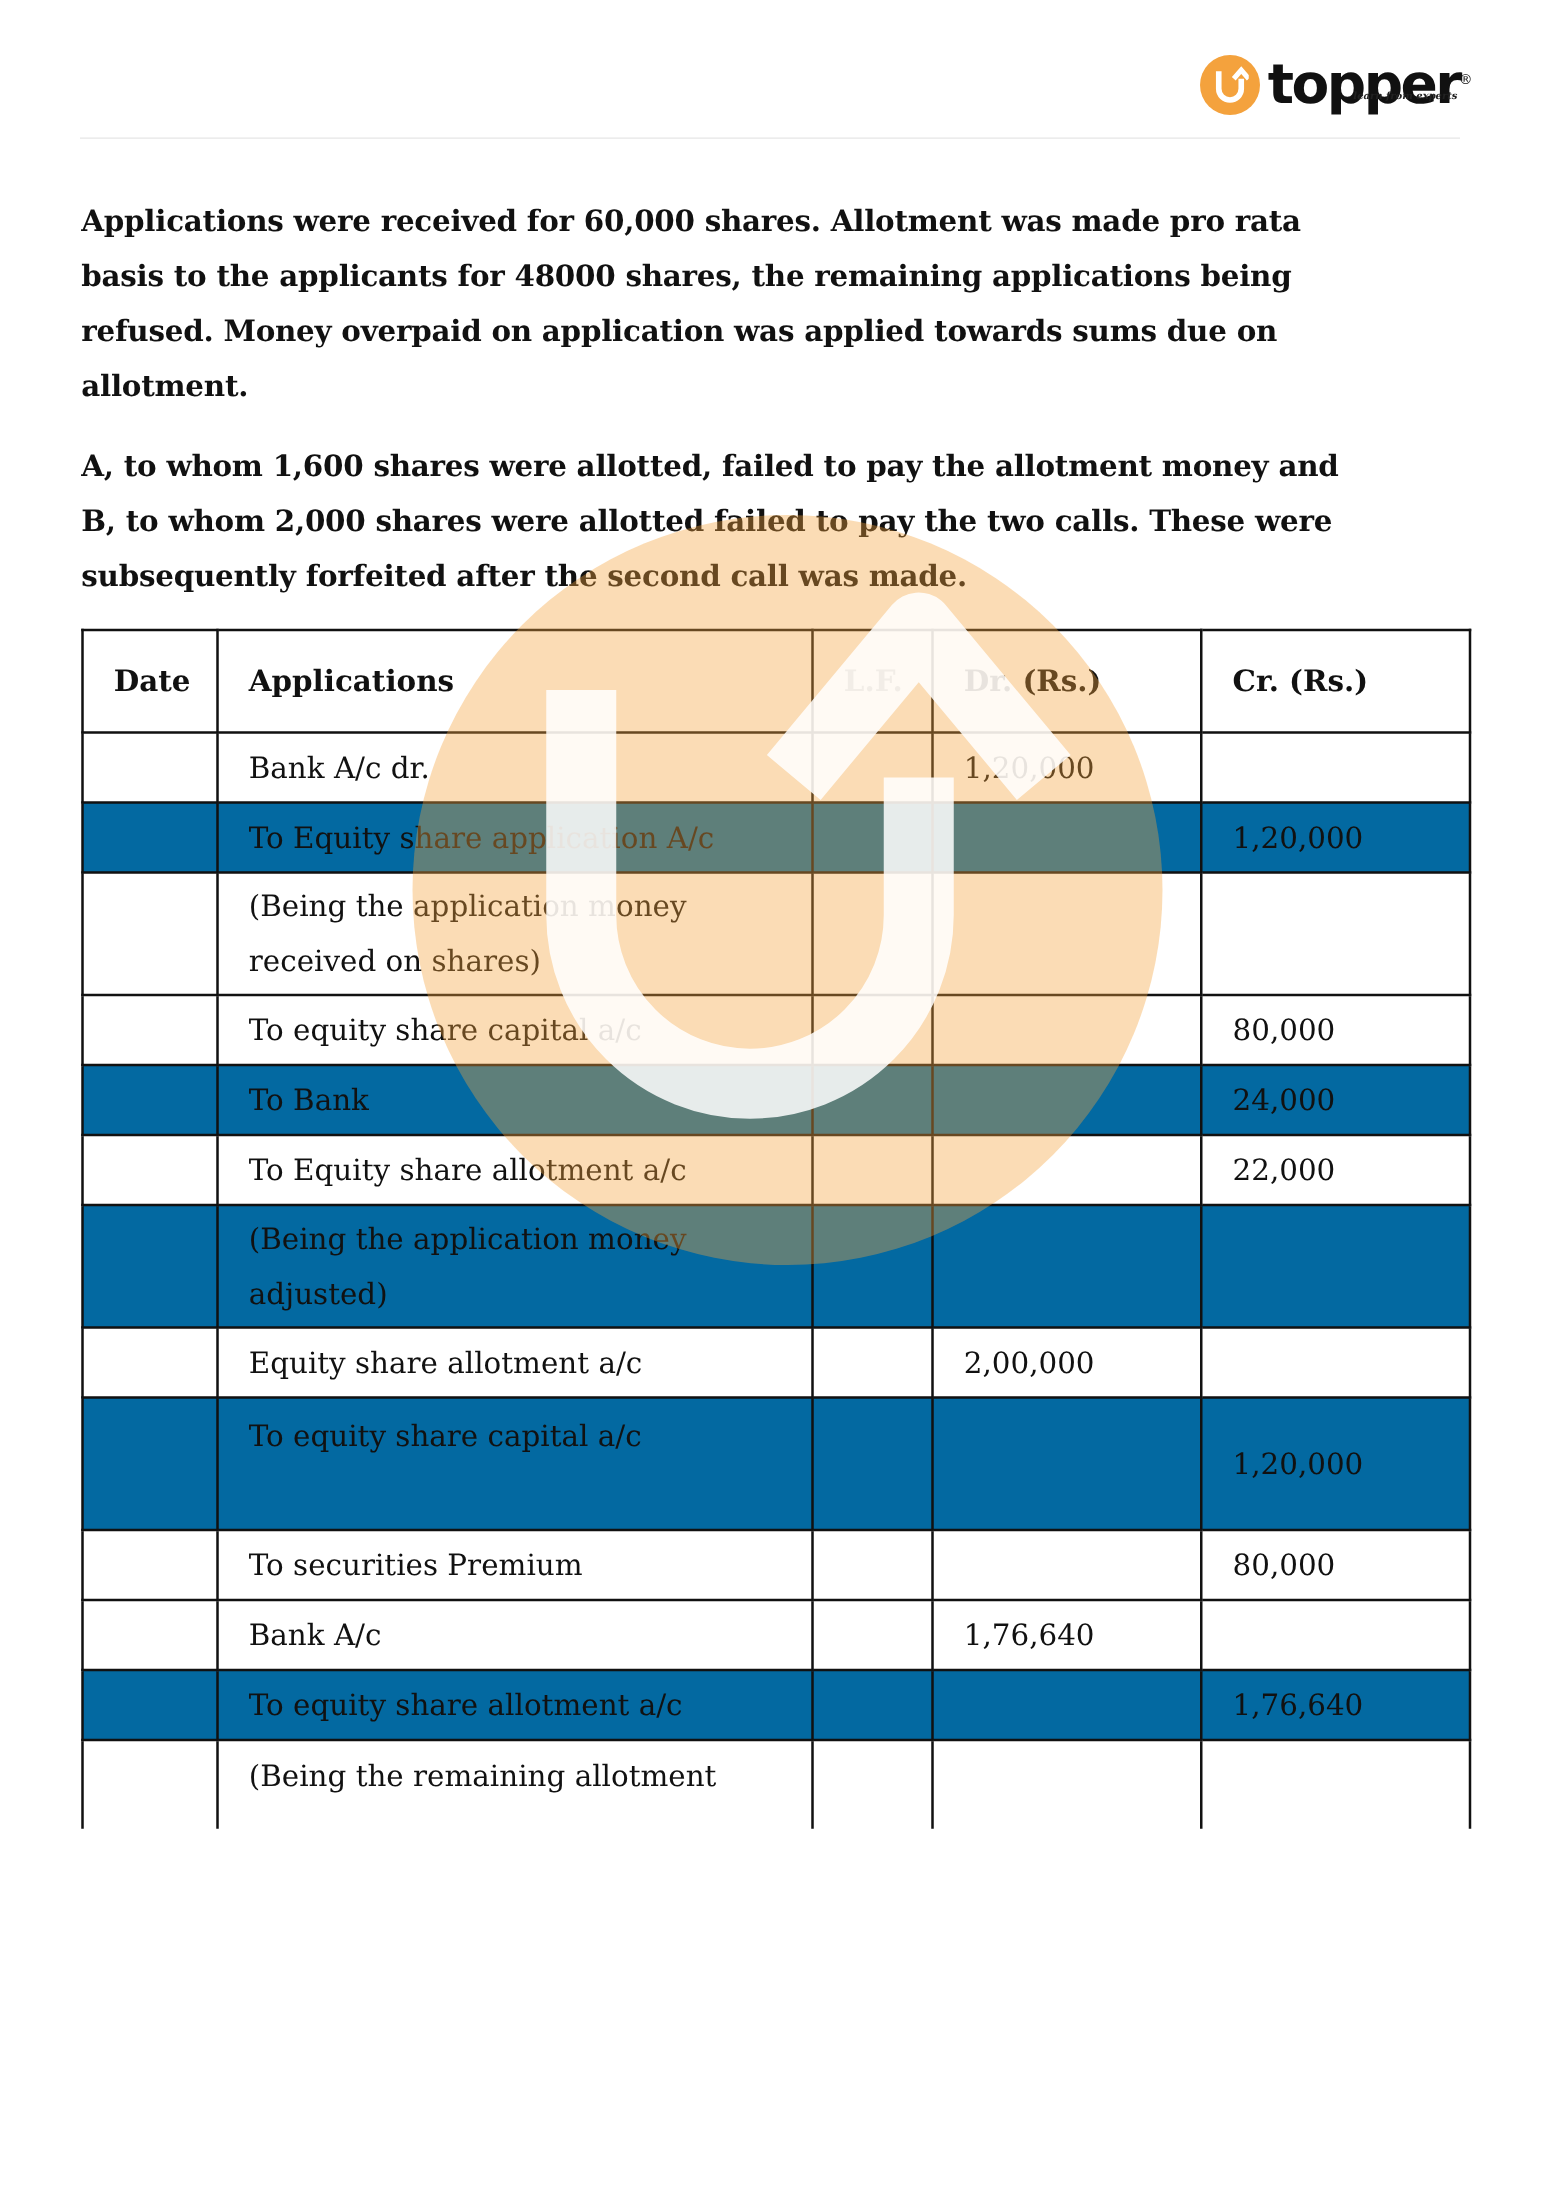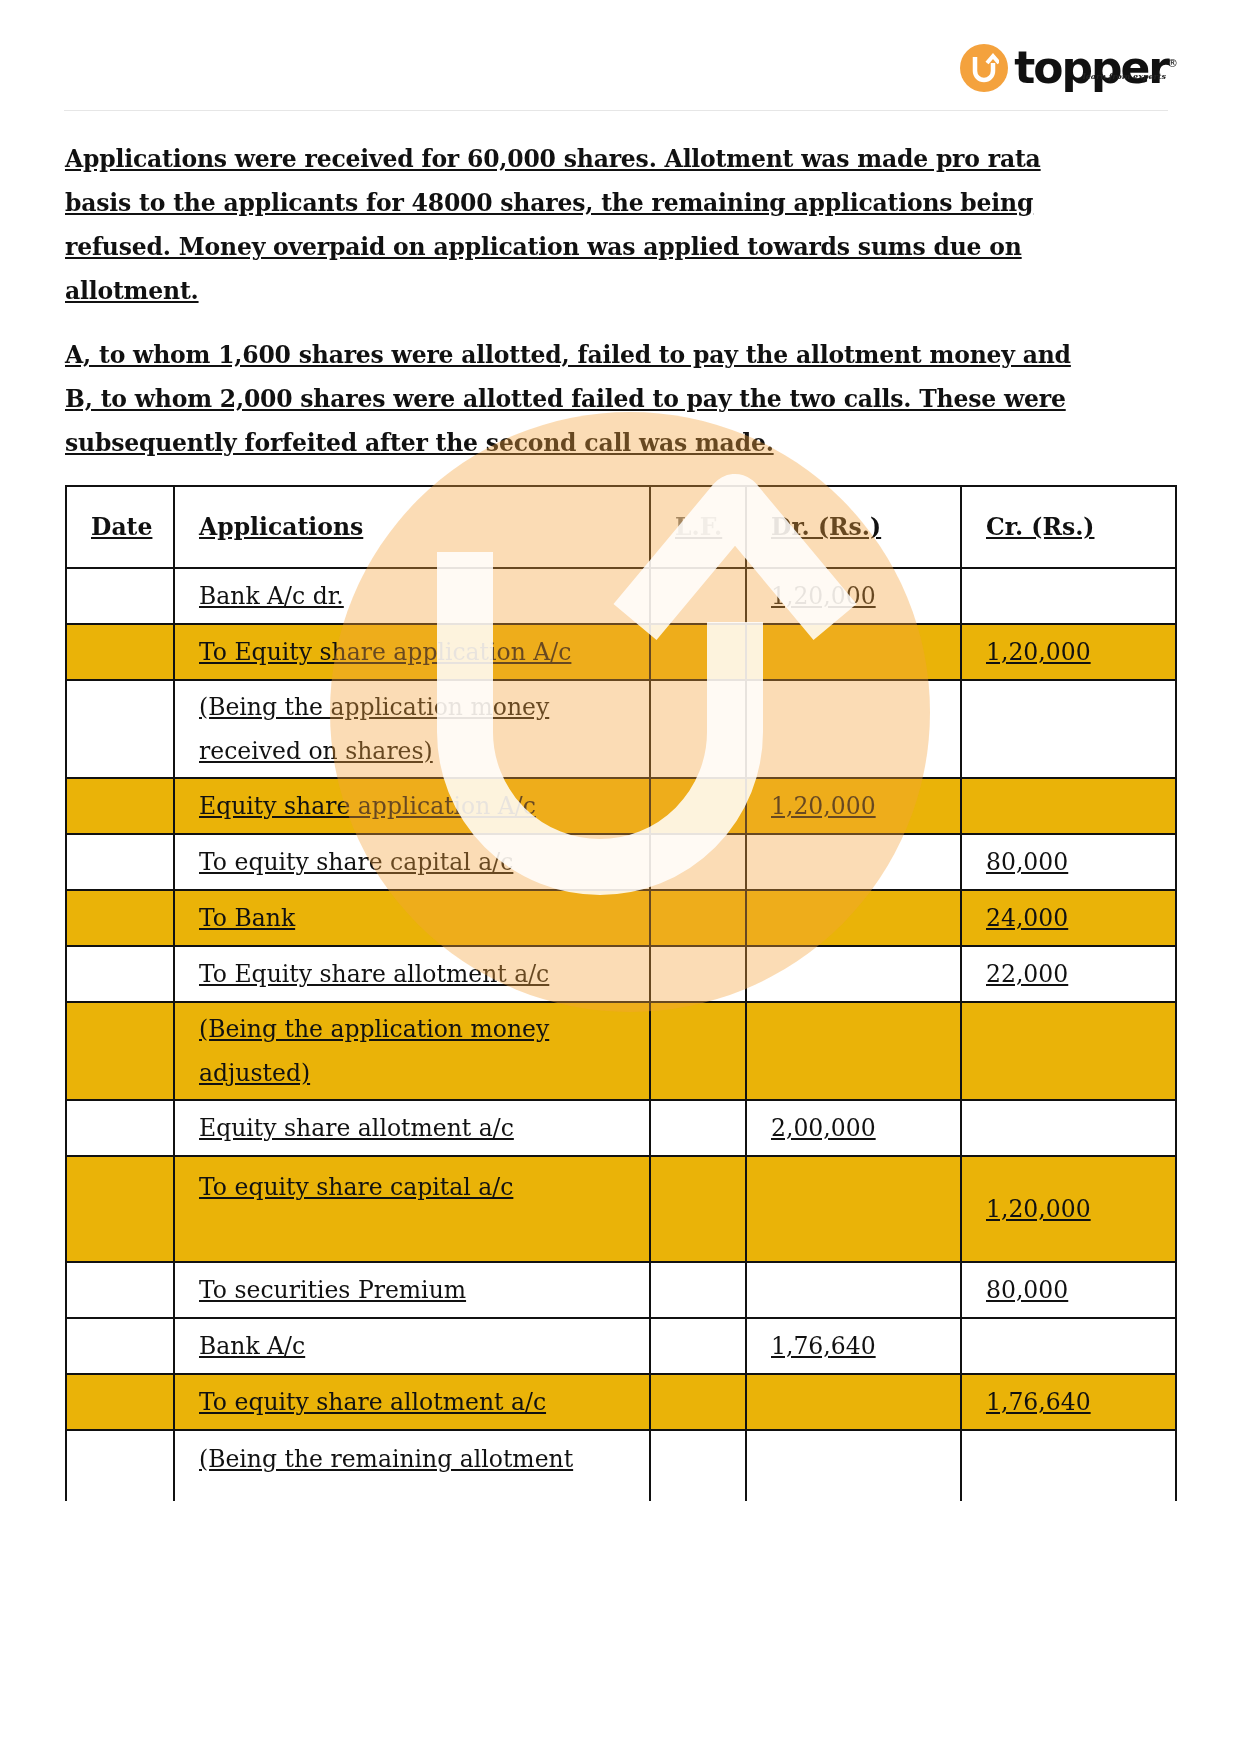--- a/index.html
+++ b/index.html
@@ -18,41 +18,41 @@
     letter-spacing: -2px; color: #111; line-height: 56px; position: relative;
   }
   .logo-reg { position: absolute; right: -10px; top: -4px; font-size: 11px; font-weight: normal; letter-spacing: 0; }
   .logo-tag {
     position: absolute; right: 2px; bottom: -8px; font-family: "DejaVu Serif", serif; font-style: italic;
     font-size: 8px; letter-spacing: 0; font-weight: bold; color: #222;
   }
 
   .watermark { position: absolute; left: 290px; top: 372px; width: 680px; height: 680px; pointer-events: none; z-index: 5; }
 
-  .content { position: absolute; left: 65px; width: 1018px; top: 137px; z-index: 1; text-decoration: underline; }
+  .content { position: absolute; left: 65px; width: 1018px; top: 155px; z-index: 1; }
   .para {
     font-weight: bold; font-size: 23.5px; line-height: 44px; margin: 0 0 20px 0; letter-spacing: -0.2px;
   }
   .intro { font-size: 23.5px; line-height: 36px; margin: 6px 0 28px 0; }
 
   table.journal {
     border-collapse: collapse; width: 1110px; table-layout: fixed; font-size: 23.5px;
   }
   table.journal col.c-date { width: 108px; }
   table.journal col.c-part { width: 476px; }
   table.journal col.c-lf { width: 96px; }
   table.journal col.c-dr { width: 215px; }
   table.journal col.c-cr { width: 215px; }
   table.journal td, table.journal th {
     border: 2px solid #111; padding: 0 0 0 24px; vertical-align: middle; text-align: left;
     line-height: 44px; height: 54px;
   }
   table.journal th { font-weight: bold; height: 80px; }
   table.journal th.lf { padding-left: 24px; color: #777; }
-  table.journal tr.shade td { background: #eab308; }
+  table.journal tr.shade td { background: #0369a1; }
   table.journal td.tall { height: 96px; }
   table.journal td.top { vertical-align: top; padding-top: 8px; }
   table.journal tr.last td { border-bottom: none; height: 64px; vertical-align: top; padding-top: 6px; }
 </style>
 </head>
 <body>
 
 <div class="header">
   <div class="logo">
     <div class="logo-badge">
@@ -104,27 +104,20 @@
           <td></td>
           <td></td>
           <td>1,20,000</td>
         </tr>
         <tr>
           <td class="tall"></td>
           <td class="tall">(Being the application money received on shares)</td>
           <td class="tall"></td>
           <td class="tall"></td>
           <td class="tall"></td>
-        </tr>
-        <tr class="shade">
-          <td></td>
-          <td>Equity share application A/c</td>
-          <td></td>
-          <td>1,20,000</td>
-          <td></td>
         </tr>
         <tr>
           <td></td>
           <td>To equity share capital a/c</td>
           <td></td>
           <td></td>
           <td>80,000</td>
         </tr>
         <tr class="shade">
           <td></td>

